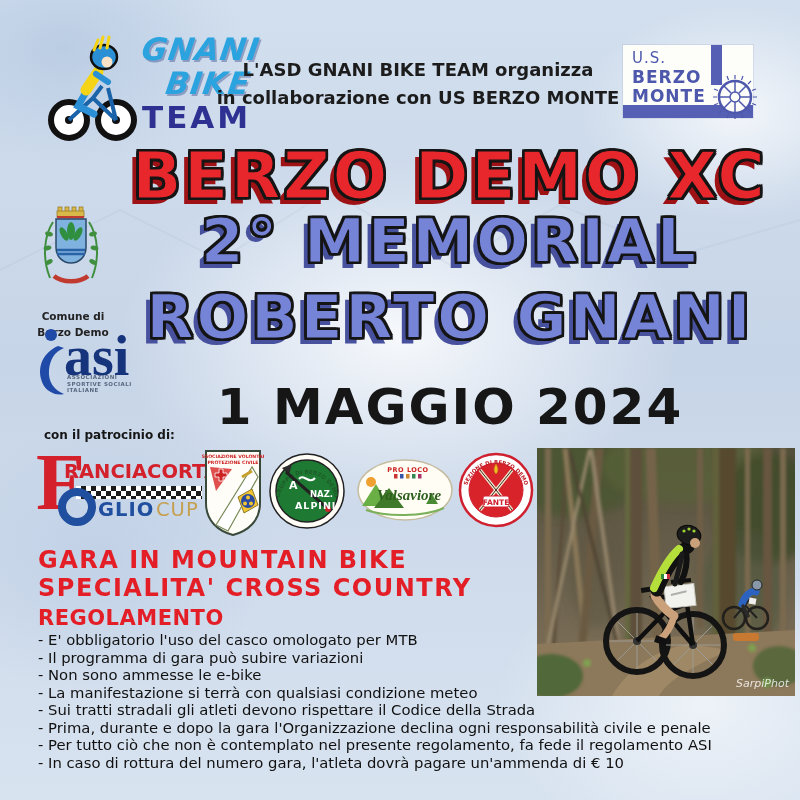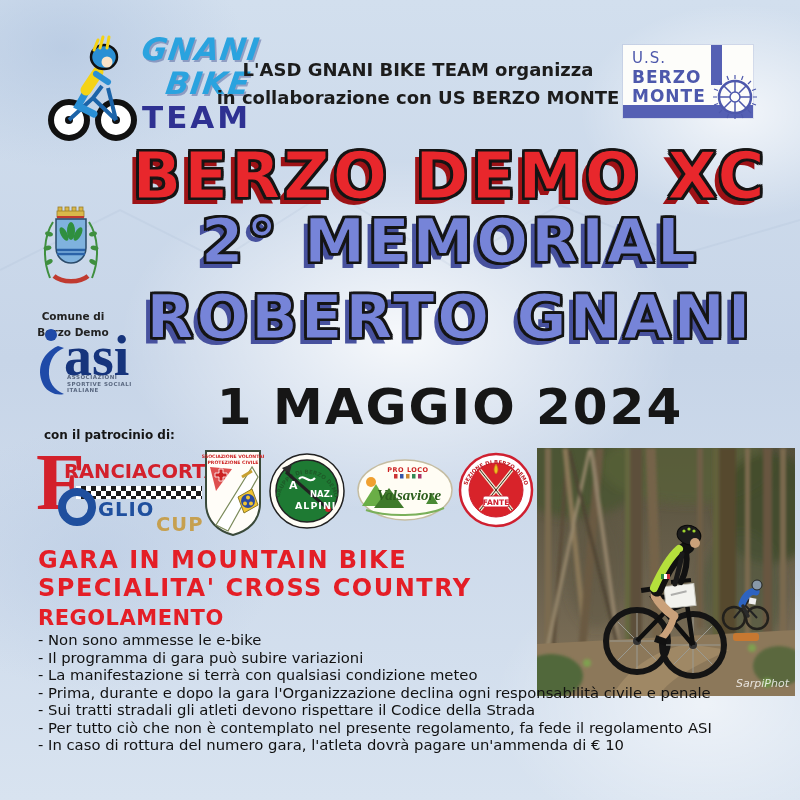--- a/index.html
+++ b/index.html
@@ -63,21 +63,21 @@
   .sp-franciacorta{position:absolute;left:36px;top:450px;width:170px;height:80px;}
   .fc-f{position:absolute;left:0px;top:-4px;font-family:"Liberation Serif",serif;
     font-weight:bold;font-size:80px;line-height:.9;color:#d3202b;}
   .fc-l1{position:absolute;left:28px;top:10px;font-size:19.5px;font-weight:bold;color:#d3202b;}
   .fc-checker{position:absolute;left:40px;top:36px;width:126px;height:13px;background-color:#fff;
     background-image:linear-gradient(45deg,#1a1a1a 25%,transparent 25%,transparent 75%,#1a1a1a 75%),
       linear-gradient(45deg,#1a1a1a 25%,transparent 25%,transparent 75%,#1a1a1a 75%);
     background-size:10px 10px;background-position:0 0,5px 5px;}
   .fc-o{position:absolute;left:22px;top:38px;width:22px;height:22px;border:8px solid #1f4f9e;border-radius:50%;}
   .fc-l2{position:absolute;left:62px;top:48px;font-size:19.5px;font-weight:bold;color:#1f4f9e;letter-spacing:1px;text-align:center;}
-  .fc-cup{position:absolute;left:120px;top:48px;font-size:19.5px;font-weight:bold;color:#c6a050;letter-spacing:1px;margin-top:15px;}
+  .fc-cup{position:absolute;left:120px;top:48px;font-size:19.5px;font-weight:normal;color:#c6a050;letter-spacing:1px;}
   .sp-shield{position:absolute;left:202px;top:447px;}
   .sp-alpini{position:absolute;left:268px;top:452px;}
   .sp-valsaviore{position:absolute;left:356px;top:458px;}
   .sp-fante{position:absolute;left:458px;top:452px;}
   
   .race-photo{position:absolute;left:537px;top:448px;}
   
   .race-l1,.race-l2{position:absolute;left:38px;font-size:24px;font-weight:bold;
     color:#e41e26;letter-spacing:1.5px;text-align:center;}
   .race-l1{top:546px;}
@@ -360,22 +360,23 @@
       <circle cx="158" cy="95" r="5" fill="#caa17a"></circle>
     </g>
     <text x="252" y="239" text-anchor="end" font-size="11" font-style="italic" fill="rgba(255,255,255,.8)">SarpiPhot</text>
   </svg>
 
   <div class="race-l1">GARA IN MOUNTAIN BIKE</div>
   <div class="race-l2">SPECIALITA' CROSS COUNTRY</div>
 
   <div class="rules-title">REGOLAMENTO</div>
   <ul class="rules">
+    <li>- E' obbligatorio l'uso del casco omologato per MTB</li>
+    <li>- Il programma di gara può subire variazioni</li>
     <li>- Non sono ammesse le e-bike</li>
-    <li>- Il programma di gara può subire variazioni</li>
     <li>- La manifestazione si terrà con qualsiasi condizione meteo</li>
+    <li>- Sui tratti stradali gli atleti devono rispettare il Codice della Strada</li>
     <li>- Prima, durante e dopo la gara l'Organizzazione declina ogni responsabilità civile e penale</li>
-    <li>- Sui tratti stradali gli atleti devono rispettare il Codice della Strada</li>
     <li>- Per tutto ciò che non è contemplato nel presente regolamento, fa fede il regolamento ASI</li>
     <li>- In caso di rottura del numero gara, l'atleta dovrà pagare un'ammenda di € 10</li>
   </ul>
 
 </div>
 
 </body></html>

